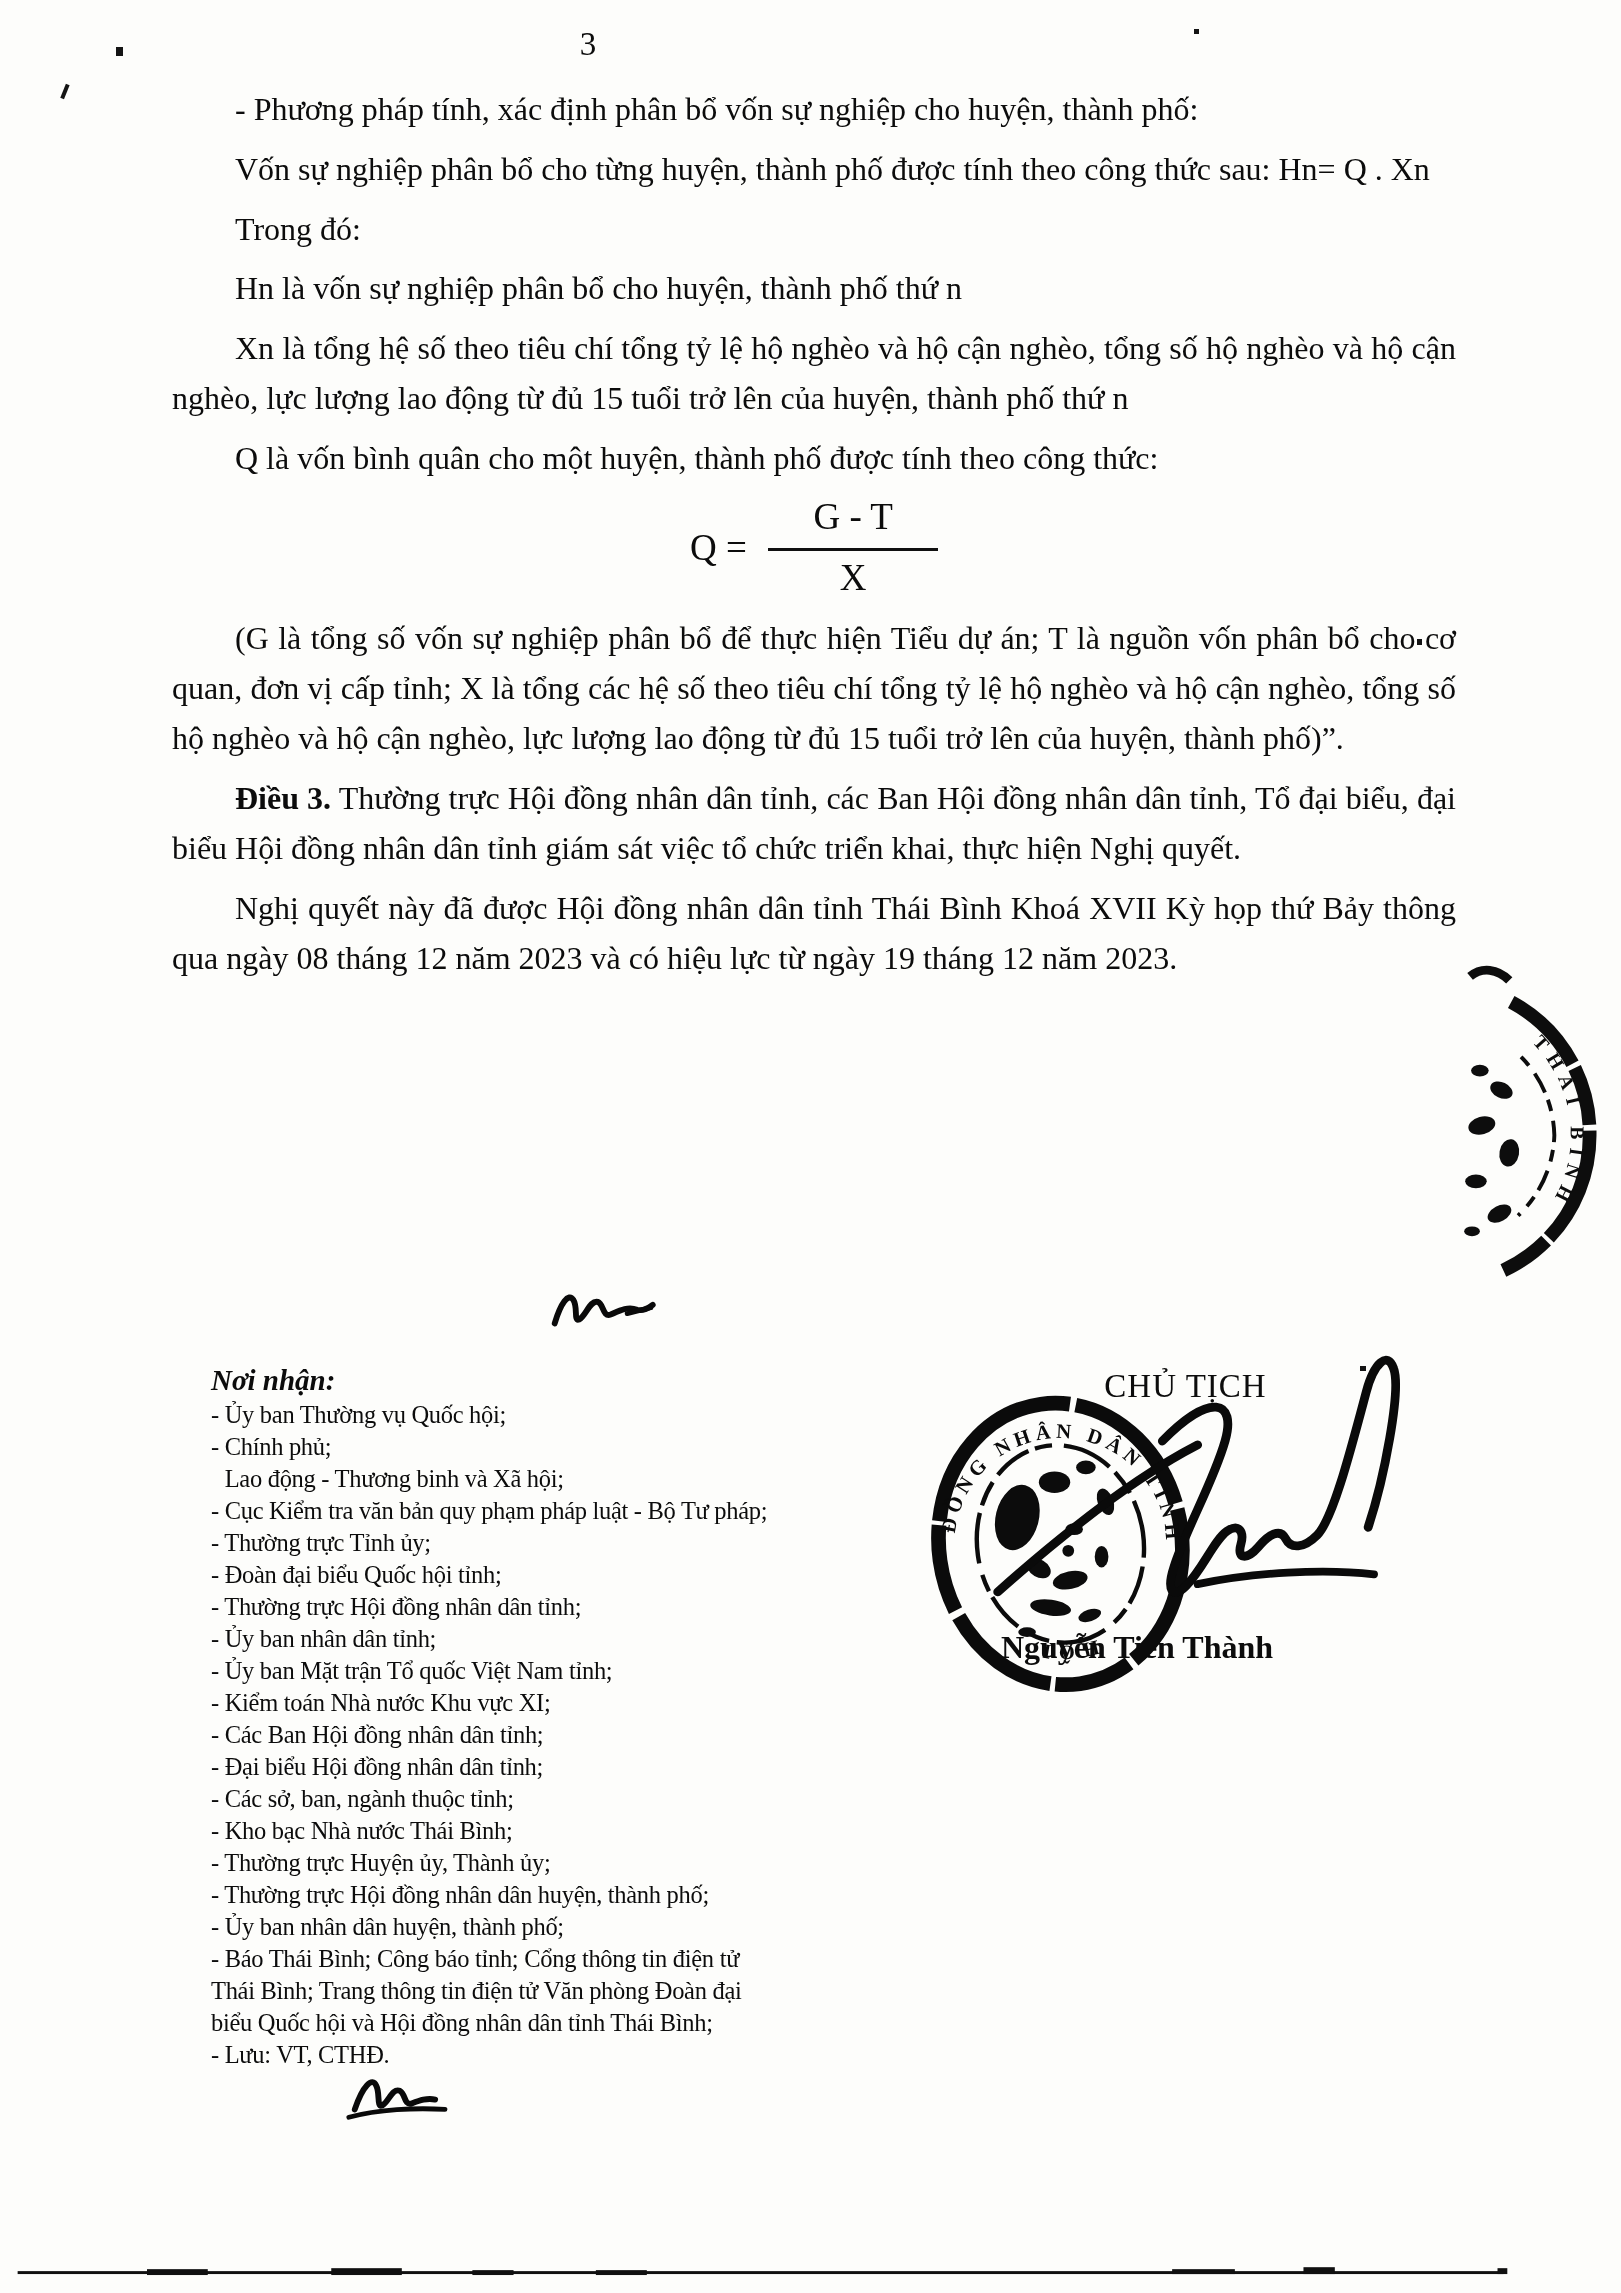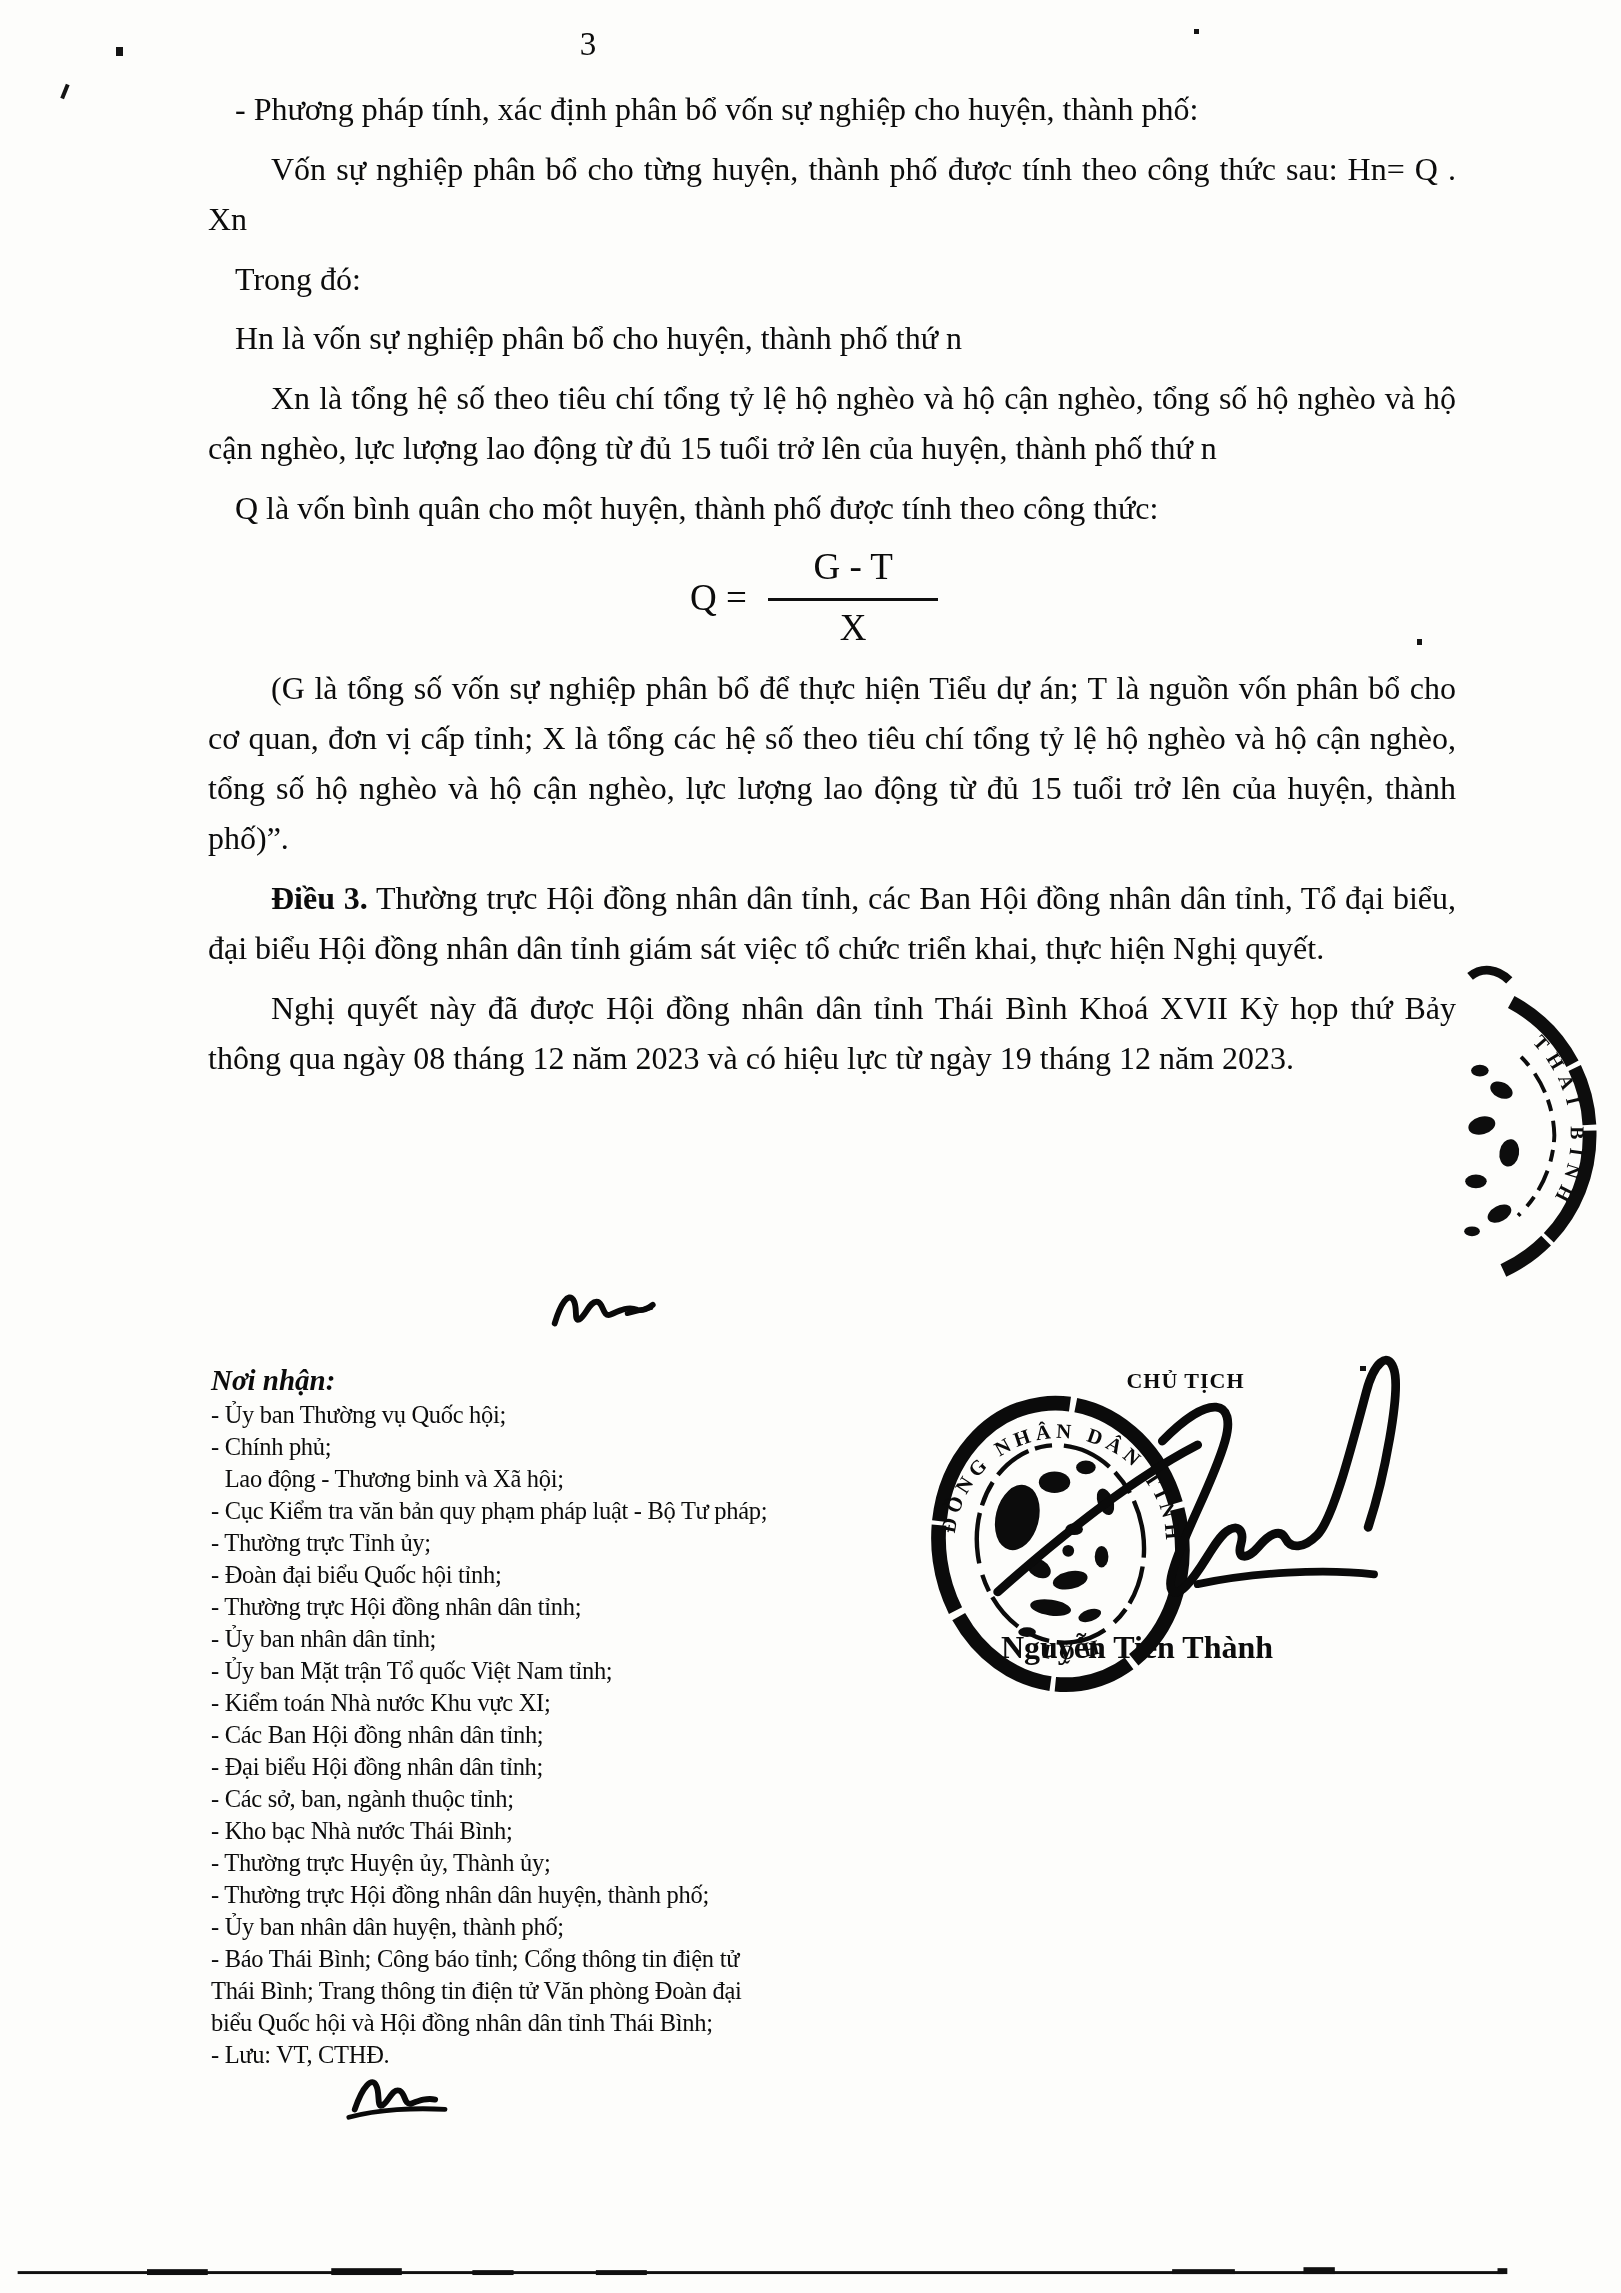--- a/index.html
+++ b/index.html
@@ -6,32 +6,32 @@
   .page{
     position:relative;width:1621px;height:2294px;margin:0 auto;
     background:#fdfdfb;color:#0c0c0c;overflow:hidden;
     font-family:"Liberation Serif","DejaVu Serif",serif;
   }
   .pagenum{position:absolute;left:549px;top:25.5px;width:78px;text-align:center;font-size:33px;}
   .main{position:absolute;left:172px;top:84px;width:1284px;}
   .para{margin:0 0 9.8px;font-size:32px;line-height:50px;}
   .para b{font-weight:bold;}
   .indent{text-indent:63px;}
-  .justify{text-align:justify;margin-left:36px;}
+  .justify{text-align:justify;}
   .formula{display:flex;justify-content:center;align-items:center;gap:21.6px;margin:11.8px 0 13.7px;font-size:37px;}
   .frac{display:inline-flex;flex-direction:column;align-items:center;}
   .fnum{padding:0 45px 9.8px;border-bottom:3.9px solid #101010;}
   .fden{padding-top:5.9px;}
   .recipients{position:absolute;left:211px;top:1364px;width:534px;}
   .recip-h{font-size:29px;font-weight:bold;font-style:italic;margin:0 0 2px;}
   .recip-list{list-style:none;margin:0;padding:0;font-size:24.5px;line-height:32px;letter-spacing:-0.3px;}
   .recip-list li{margin:0;}
   .cont{padding-left:13.7px;}
   .nw{white-space:nowrap;}
-  .sign-title{position:absolute;left:1063px;top:1368px;width:245px;text-align:center;font-size:22px;font-weight:bold;letter-spacing:1px;}
+  .sign-title{position:absolute;left:1063px;top:1368px;width:245px;text-align:center;font-size:33px;font-weight:normal;letter-spacing:1px;}
   .sign-name{position:absolute;left:980px;top:1629px;width:314px;text-align:center;font-size:32px;font-weight:bold;}
   .ink{position:absolute;left:0;top:0;pointer-events:none;}
   .speck{position:absolute;background:#141414;}
 </style>
 </head>
 <body>
 
 <div class="page">
 
   <div class="pagenum">3</div>

